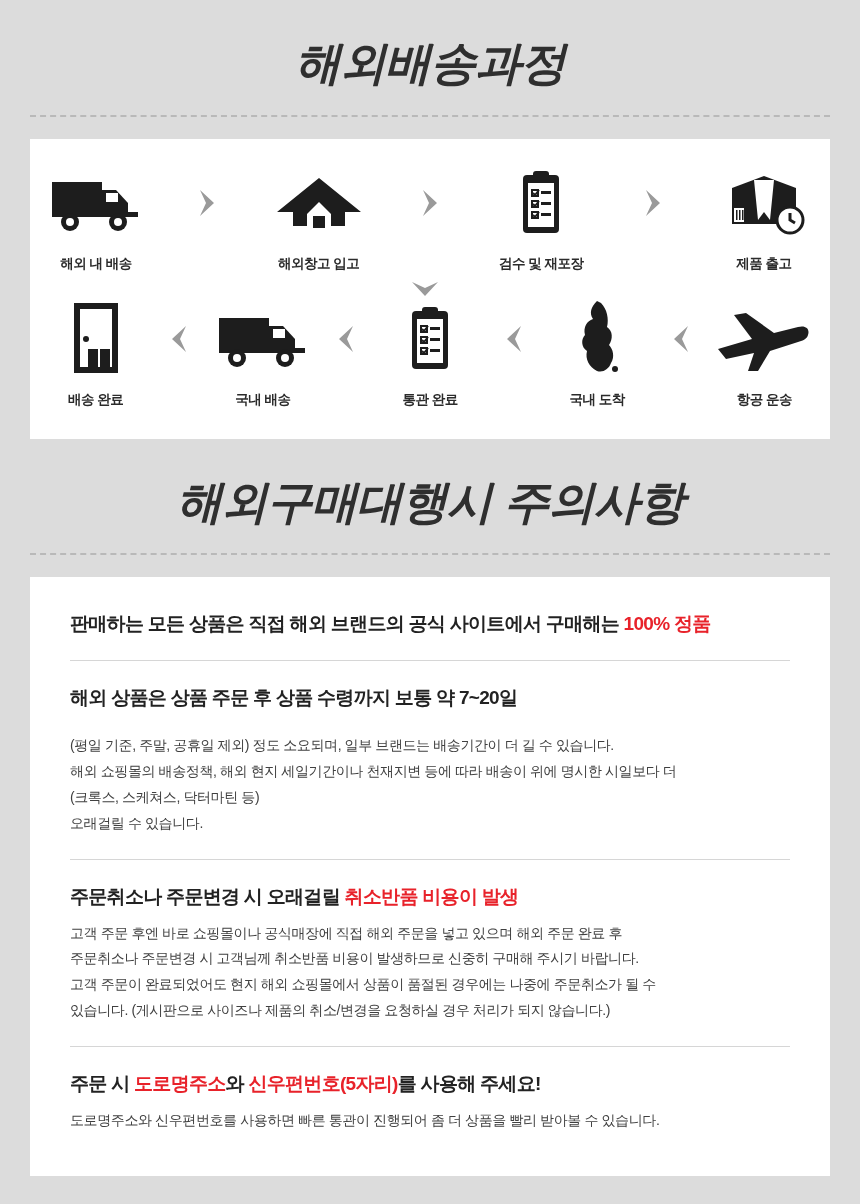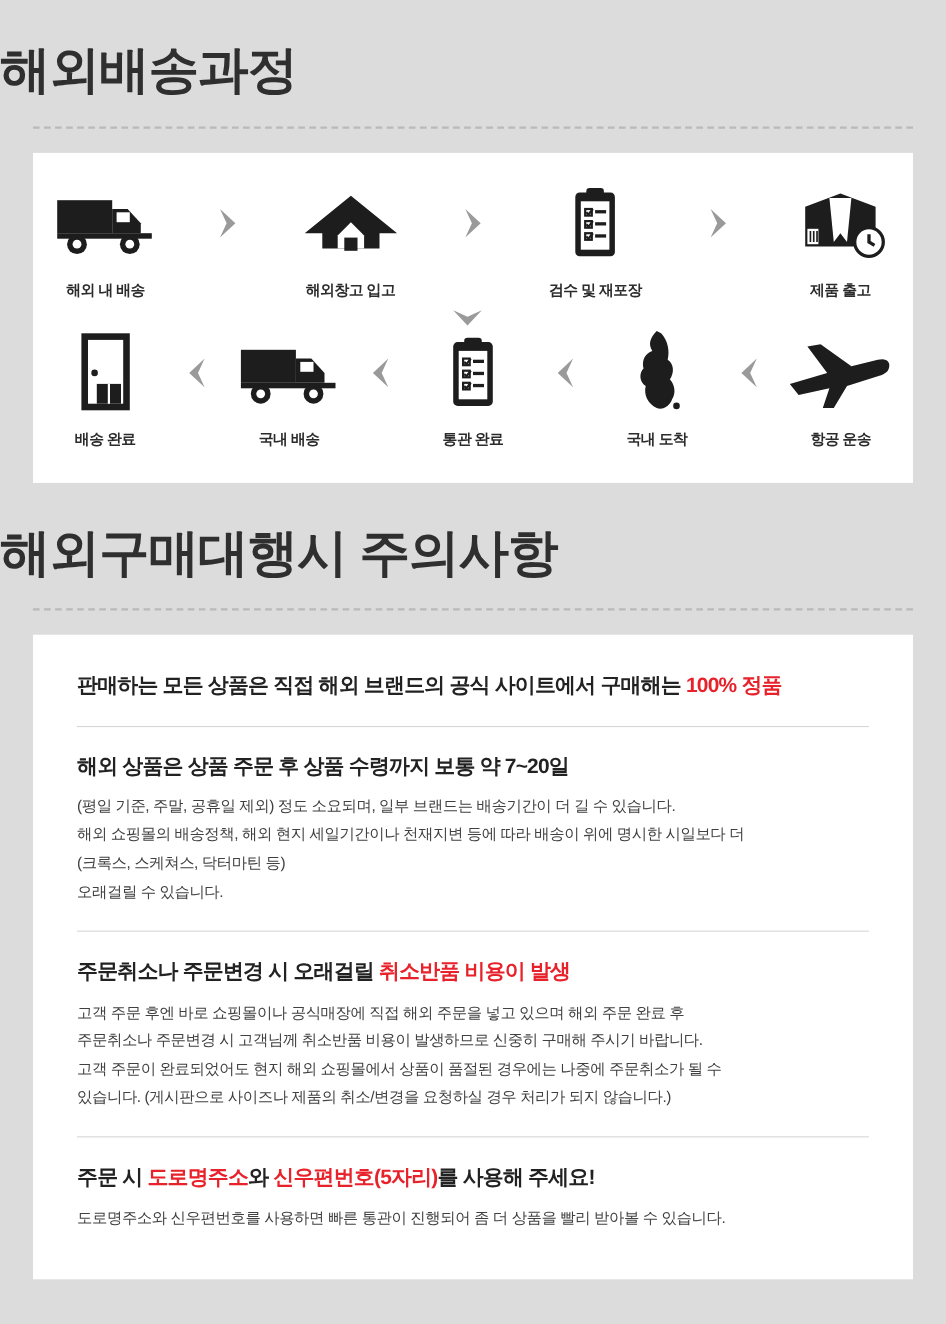--- a/index.html
+++ b/index.html
@@ -14,21 +14,23 @@
     color: #222;
   }
   .page {
     width: 860px;
     margin: 0 auto;
     position: relative;
   }
 
   
   .title-block {
+    text-align: center;
     padding-top: 38px;
+    font-style: italic;
   }
   .main-title {
     font-size: 46px;
     font-weight: bold;
     color: #2f2f2f;
     letter-spacing: -1px;
     line-height: 1.1;
     margin: 0;
   }
   .title-rule {
@@ -109,21 +111,21 @@
     color: #e8222a;
   }
   .notice-body {
     font-size: 14px;
     color: #404040;
     line-height: 1.85;
     letter-spacing: -0.4px;
   }
   .notice-body div { white-space: nowrap; }
   .first-section .notice-heading { margin-bottom: 0; }
-  .section-gap-small .notice-heading { margin-bottom: 9px; }
+  .section-gap-small .notice-heading { margin-bottom: 22px; }
 
   svg { display: block; }
 </style>
 </head>
 <body>
 
 <div class="page">
 
   <div class="title-block">
     <h1 class="main-title">해외배송과정</h1>

